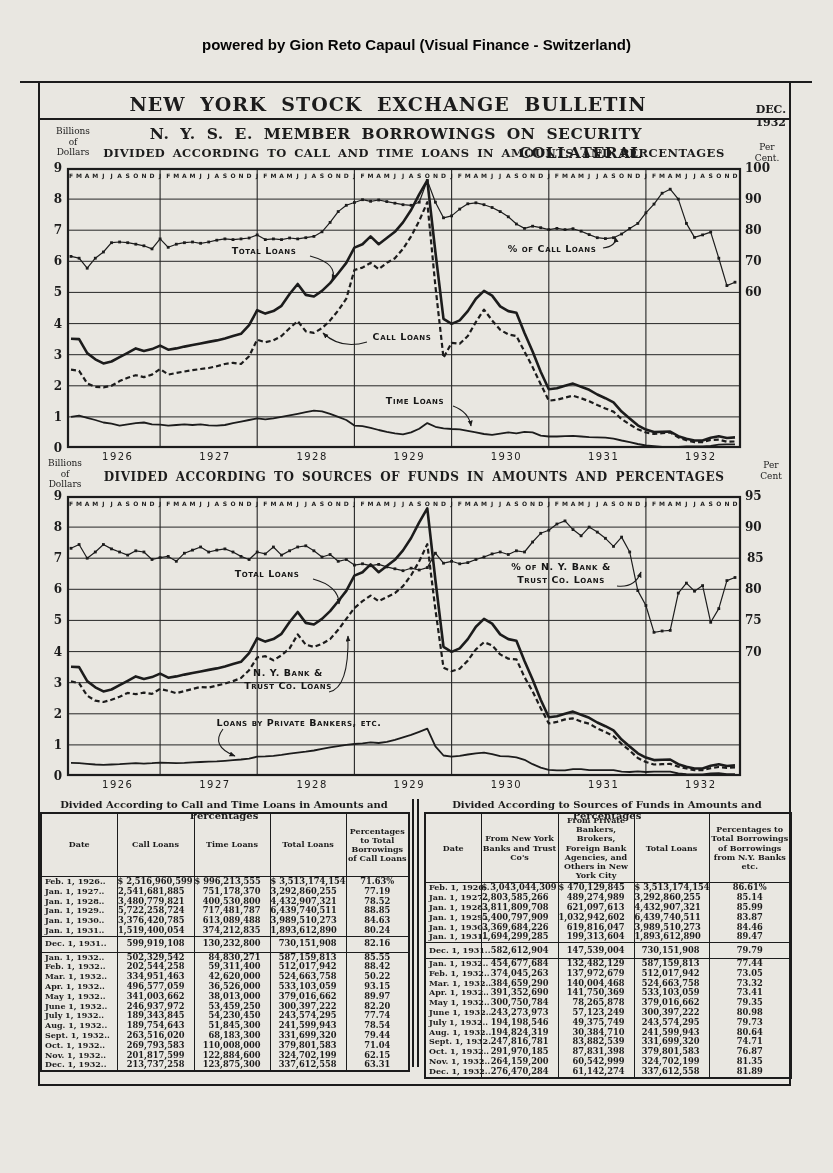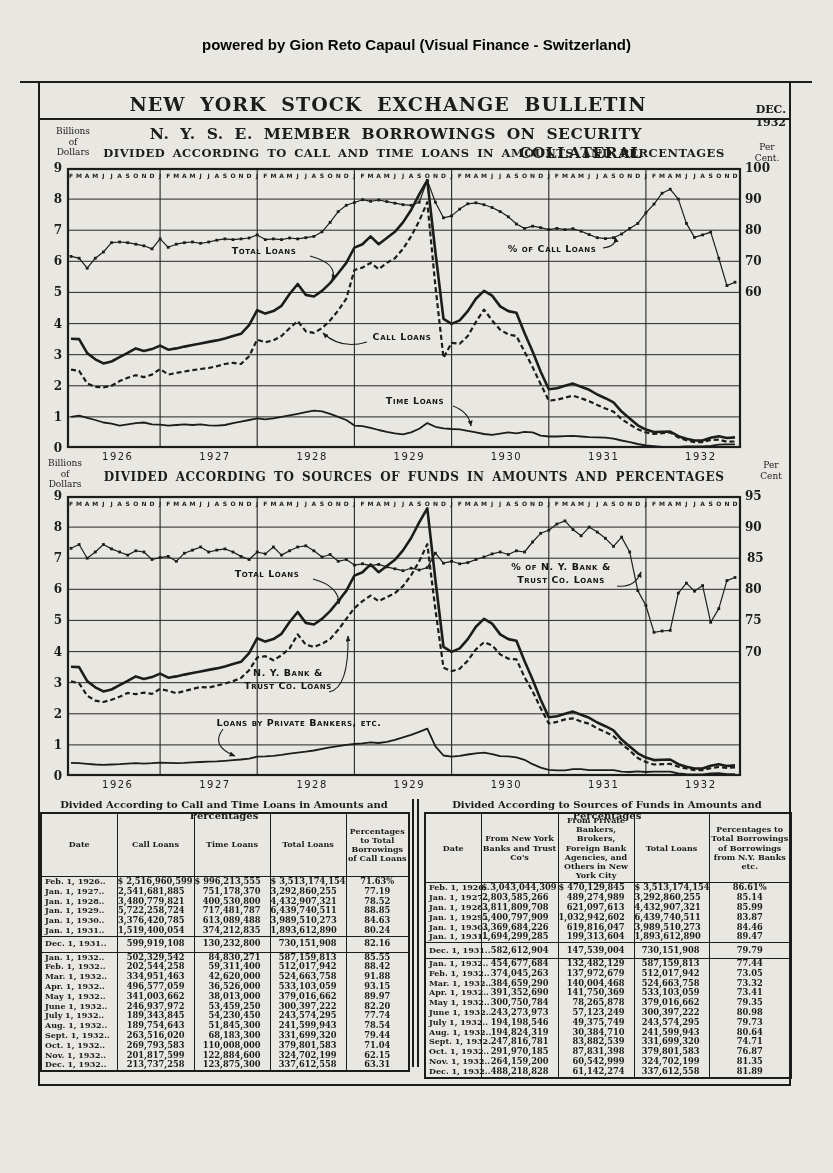--- a/index.html
+++ b/index.html
@@ -625,21 +625,21 @@
           <td class="c-num">202,544,258</td>
           <td class="c-num">59,311,400</td>
           <td class="c-num">512,017,942</td>
           <td class="c-pct">88.42</td>
         </tr>
         <tr>
           <td class="c-date">Mar. 1, 1932..</td>
           <td class="c-num">334,951,463</td>
           <td class="c-num">42,620,000</td>
           <td class="c-num">524,663,758</td>
-          <td class="c-pct">91.88</td>
+          <td class="c-pct">50.22</td>
         </tr>
         <tr>
           <td class="c-date">Apr. 1, 1932..</td>
           <td class="c-num">496,577,059</td>
           <td class="c-num">36,526,000</td>
           <td class="c-num">533,103,059</td>
           <td class="c-pct">93.15</td>
         </tr>
         <tr>
           <td class="c-date">May 1, 1932..</td>
@@ -840,20 +840,20 @@
         </tr>
         <tr>
           <td class="c-date">Nov. 1, 1932..</td>
           <td class="c-num">264,159,200</td>
           <td class="c-num">60,542,999</td>
           <td class="c-num">324,702,199</td>
           <td class="c-pct">81.35</td>
         </tr>
         <tr>
           <td class="c-date">Dec. 1, 1932..</td>
-          <td class="c-num">488,218,828</td>
+          <td class="c-num">276,470,284</td>
           <td class="c-num">61,142,274</td>
           <td class="c-num">337,612,558</td>
           <td class="c-pct">81.89</td>
         </tr>
       </tbody>
     </table>
   </div>
 
 </body></html>

